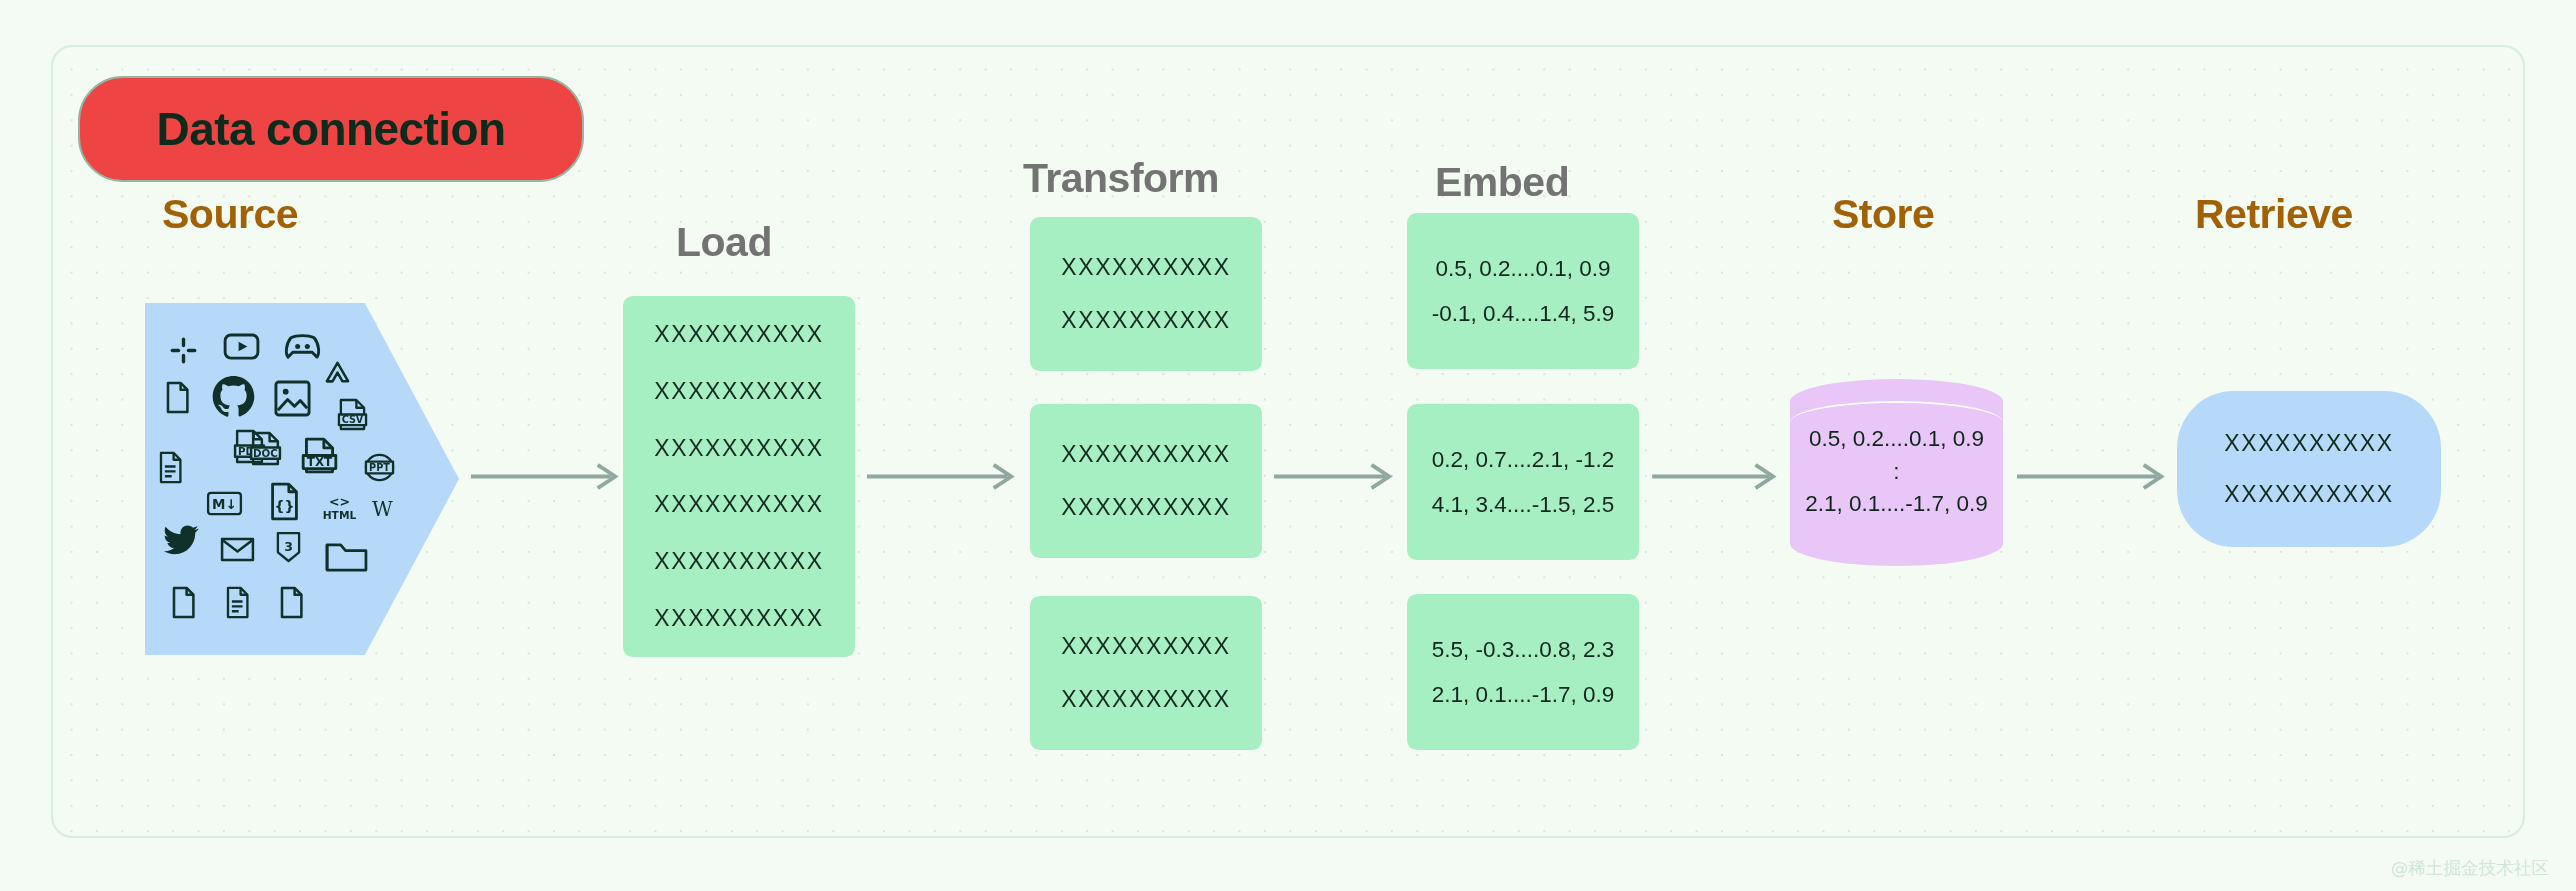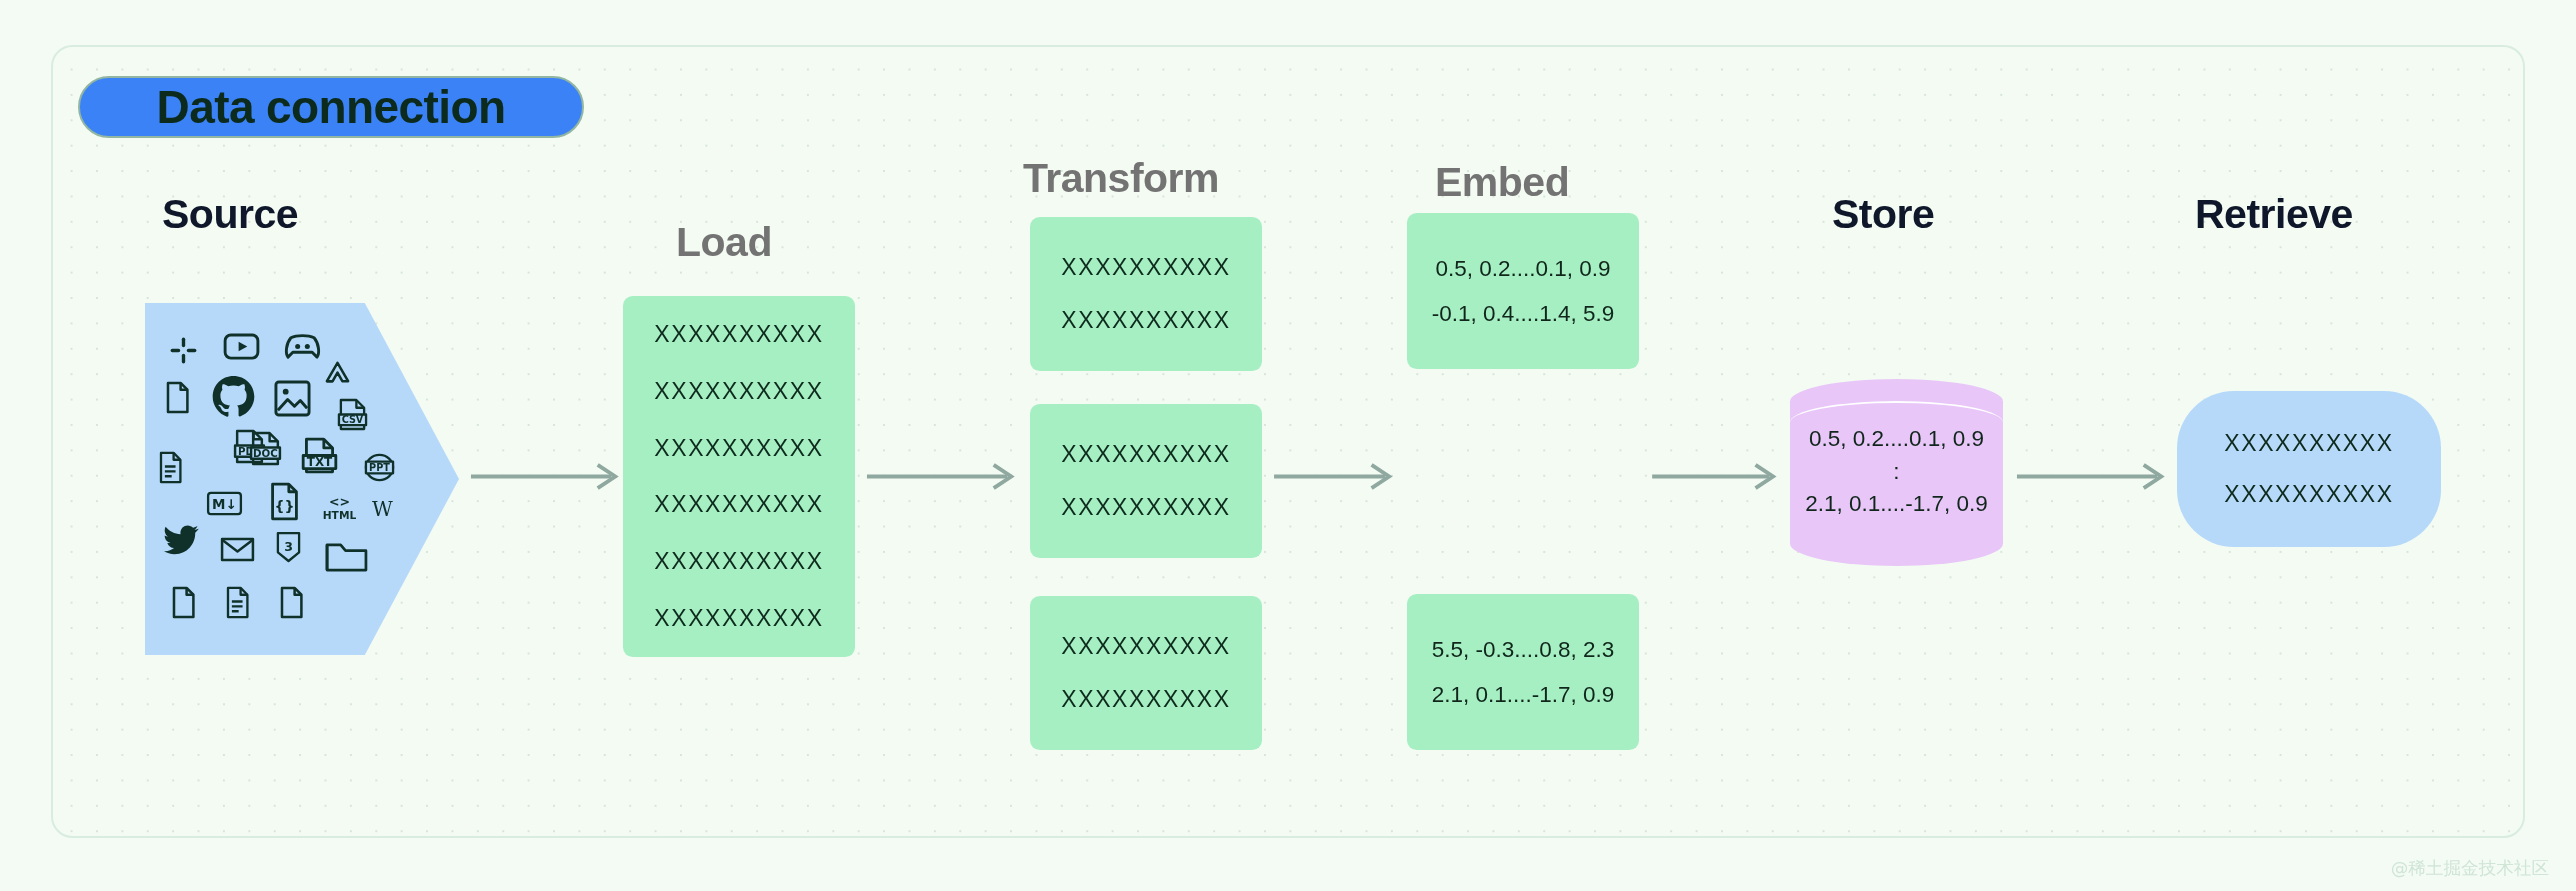--- a/index.html
+++ b/index.html
@@ -38,23 +38,23 @@
     background-size: 25.4px 25.4px;
     background-position: 5.9px 9.8px;
   }
 
   
   #title-badge {
     position: absolute;
     left: 78px;
     top: 76px;
     width: 506px;
-    height: 62px;
+    height: 106px;
     box-sizing: border-box;
-    background: #3b82f6;
+    background: #ef4444;
     border: 2.9px solid #93b6a2;
     border-radius: 45px;
     display: flex;
     align-items: center;
     justify-content: center;
   }
   #title-badge .badge-text {
     font-size: 46px;
     font-weight: bold;
     color: #0c2b1c;
@@ -62,21 +62,21 @@
   }
 
   
   .col-head {
     position: absolute;
     font-size: 41px;
     font-weight: bold;
     letter-spacing: -0.5px;
     white-space: nowrap;
   }
-  .head-blue  { color: #0f172a; }
+  .head-blue  { color: #a16207; }
   .head-green { color: #737373; margin-top: 24px; }
 
   
   #source-shape {
     position: absolute;
     left: 145px;
     top: 303px;
     width: 314px;
     height: 352px;
     background: #b6d9fa;
@@ -417,20 +417,24 @@
     <div class="xrow">XXXXXXXXXX</div>
   </div>
   <div id="tf-3" class="block tf-block">
     <div class="xrow">XXXXXXXXXX</div>
     <div class="xrow">XXXXXXXXXX</div>
   </div>
 
   <div id="em-1" class="block em-block">
     <div class="vecrow">0.5, 0.2....0.1, 0.9</div>
     <div class="vecrow">-0.1, 0.4....1.4, 5.9</div>
+  </div>
+  <div id="em-2" class="block em-block">
+    <div class="vecrow">0.2, 0.7....2.1, -1.2</div>
+    <div class="vecrow">4.1, 3.4....-1.5, 2.5</div>
   </div>
   <div id="em-3" class="block em-block">
     <div class="vecrow">5.5, -0.3....0.8, 2.3</div>
     <div class="vecrow">2.1, 0.1....-1.7, 0.9</div>
   </div>
 
   <div id="store-shape">
     <div id="store-bottom"></div>
     <div id="store-body"></div>
     <div id="store-top"></div>

